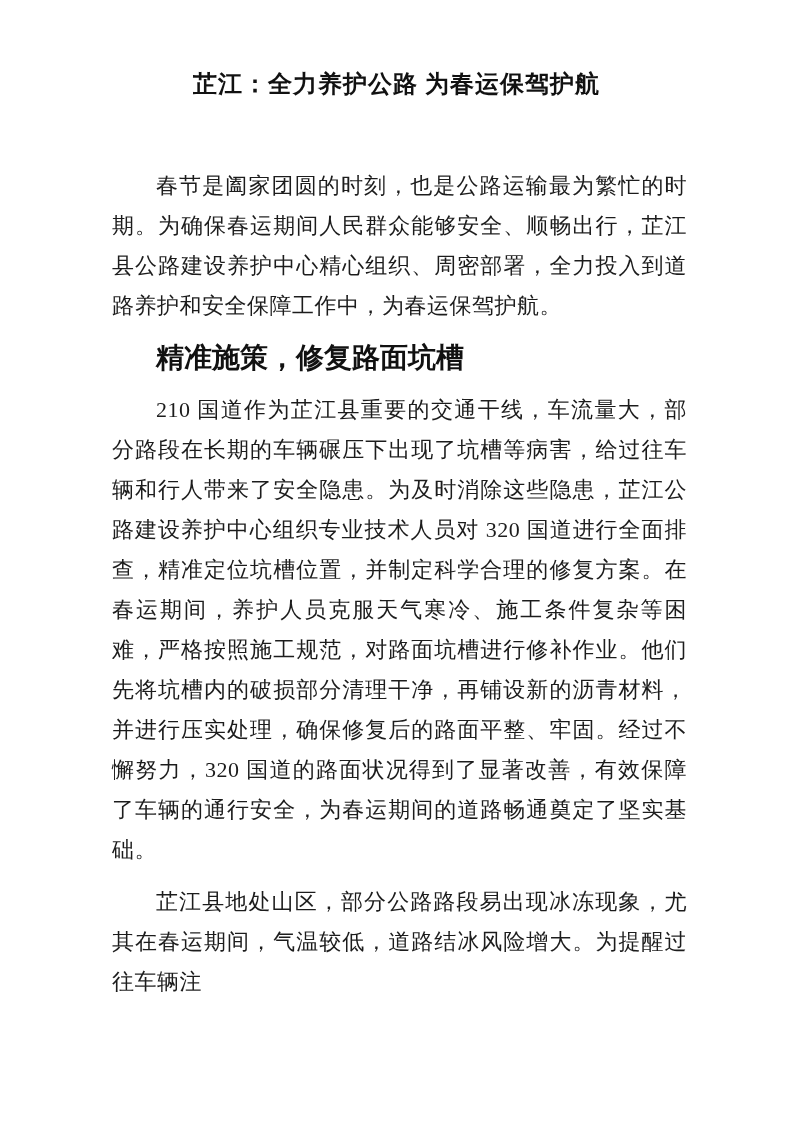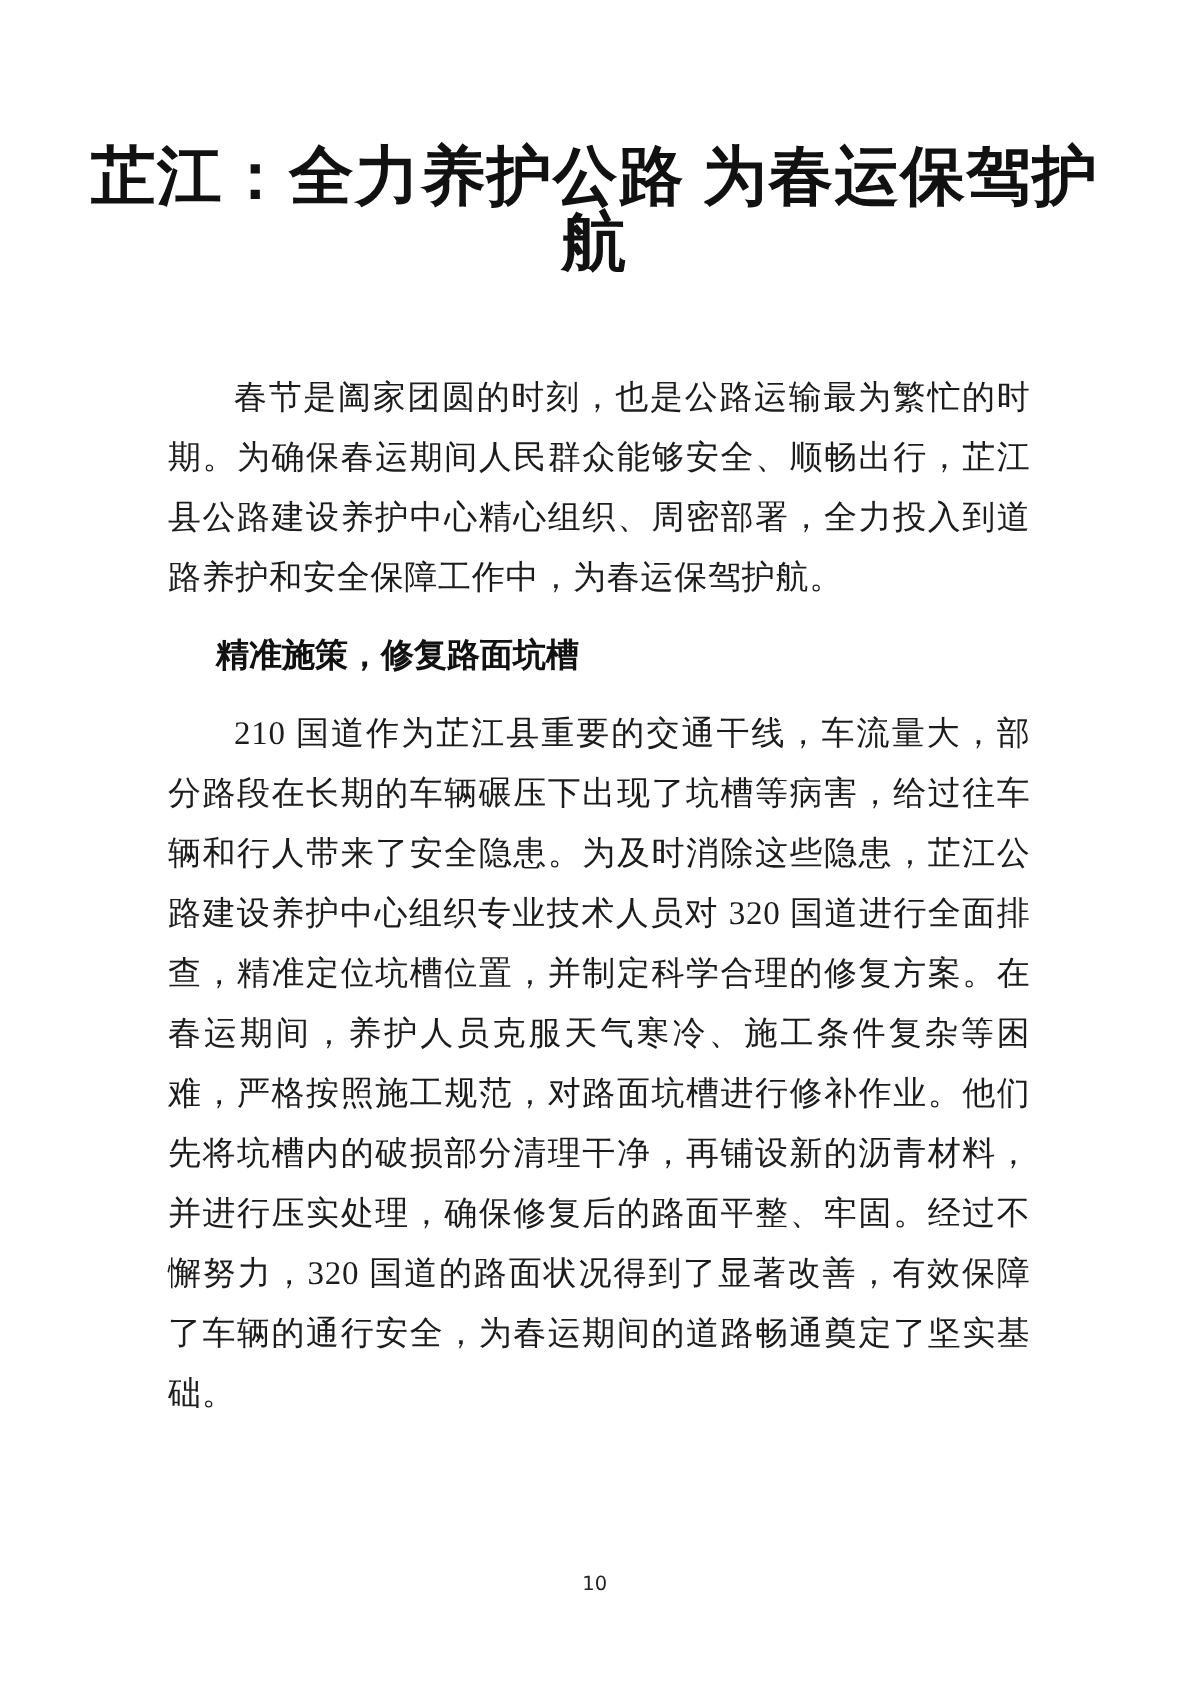--- a/index.html
+++ b/index.html
@@ -12,44 +12,44 @@
     width: 793px;
     height: 1122px;
     margin: 0 auto;
     background: #ffffff;
     box-sizing: border-box;
     font-family: "Liberation Serif", "DejaVu Serif", serif;
     color: #1c1c1c;
     overflow: hidden;
   }
   .doc-title {
-    padding-top: 97px;
+    padding-top: 62px;
     margin: 0 60px;
     text-align: center;
-    font-size: 43px;
+    font-size: 24px;
     font-weight: 700;
     letter-spacing: 1px;
     line-height: 44px;
     color: #111;
   }
   .doc-body {
     margin: 60px 94px 0 100px; 
   }
   .para {
     margin: 12px;
     font-size: 22px;
     line-height: 40px;
     text-align: justify;
     text-justify: inter-ideograph;
     text-indent: 2em;
     letter-spacing: 0.5px;
   }
   .section-heading {
     margin: 6px 0 2px 0;
-    font-size: 22px;
+    font-size: 28px;
     line-height: 40px;
     font-weight: 700;
     text-indent: 2em;
     color: #111;
   }
   .page-number {
     position: absolute;
     left: 0;
     right: 0;
     bottom: 58px;
@@ -68,18 +68,18 @@
 
   <div class="doc-body">
 
     <p class="para">春节是阖家团圆的时刻，也是公路运输最为繁忙的时期。为确保春运期间人民群众能够安全、顺畅出行，芷江县公路建设养护中心精心组织、周密部署，全力投入到道路养护和安全保障工作中，为春运保驾护航。</p>
 
     <p class="section-heading">精准施策，修复路面坑槽</p>
 
     <p class="para">210 国道作为芷江县重要的交通干线，车流量大，部分路段在长期的车辆碾压下出现了坑槽等病害，给过往车辆和行人带来了安全隐患。为及时消除这些隐患，芷江公路建设养护中心组织专业技术人员对 320 国道进行全面排查，精准定位坑槽位置，并制定科学合理的修复方案。在春运期间，养护人员克服天气寒冷、施工条件复杂等困难，严格按照施工规范，对路面坑槽进行修补作业。他们先将坑槽内的破损部分清理干净，再铺设新的沥青材料，并进行压实处理，确保修复后的路面平整、牢固。经过不懈努力，320 国道的路面状况得到了显著改善，有效保障了车辆的通行安全，为春运期间的道路畅通奠定了坚实基础。</p>
 
 
+    <p class="para">芷江县地处山区，部分公路路段易出现冰冻现象，尤其在春运期间，气温较低，道路结冰风险增大。为提醒过往车辆注</p>
 
   </div>
 
-  <div class="page-number">10</div>
 
 </div>
 
 </body></html>

